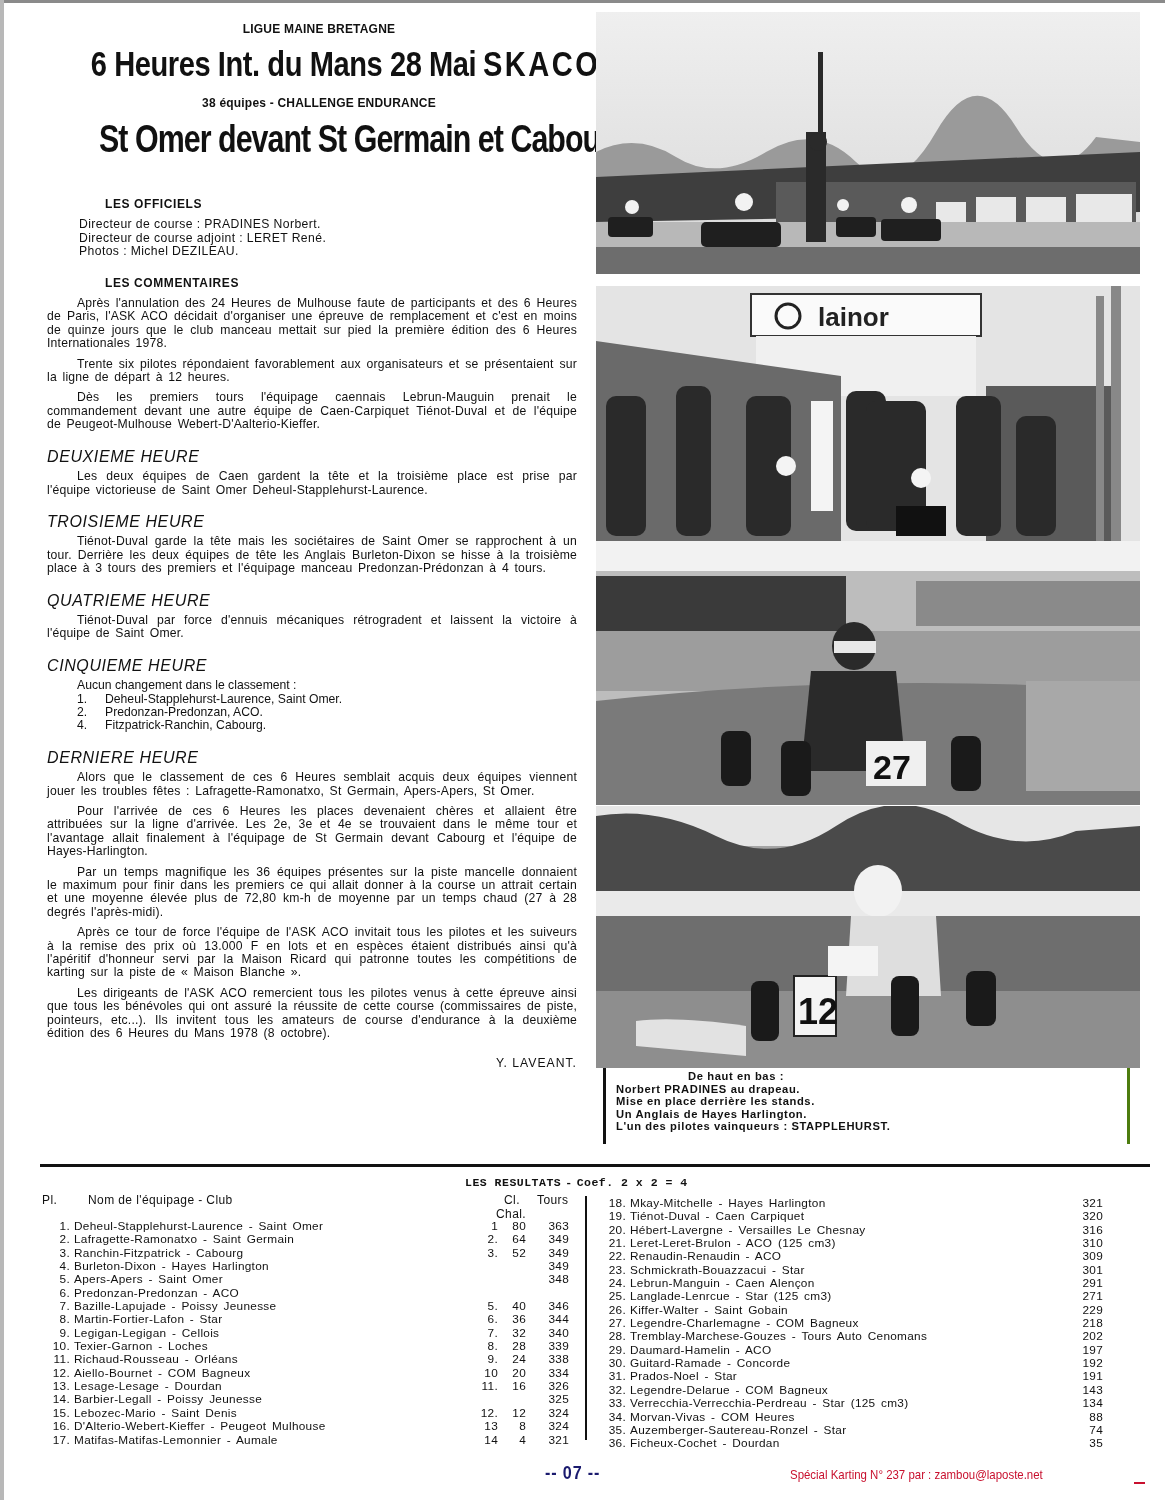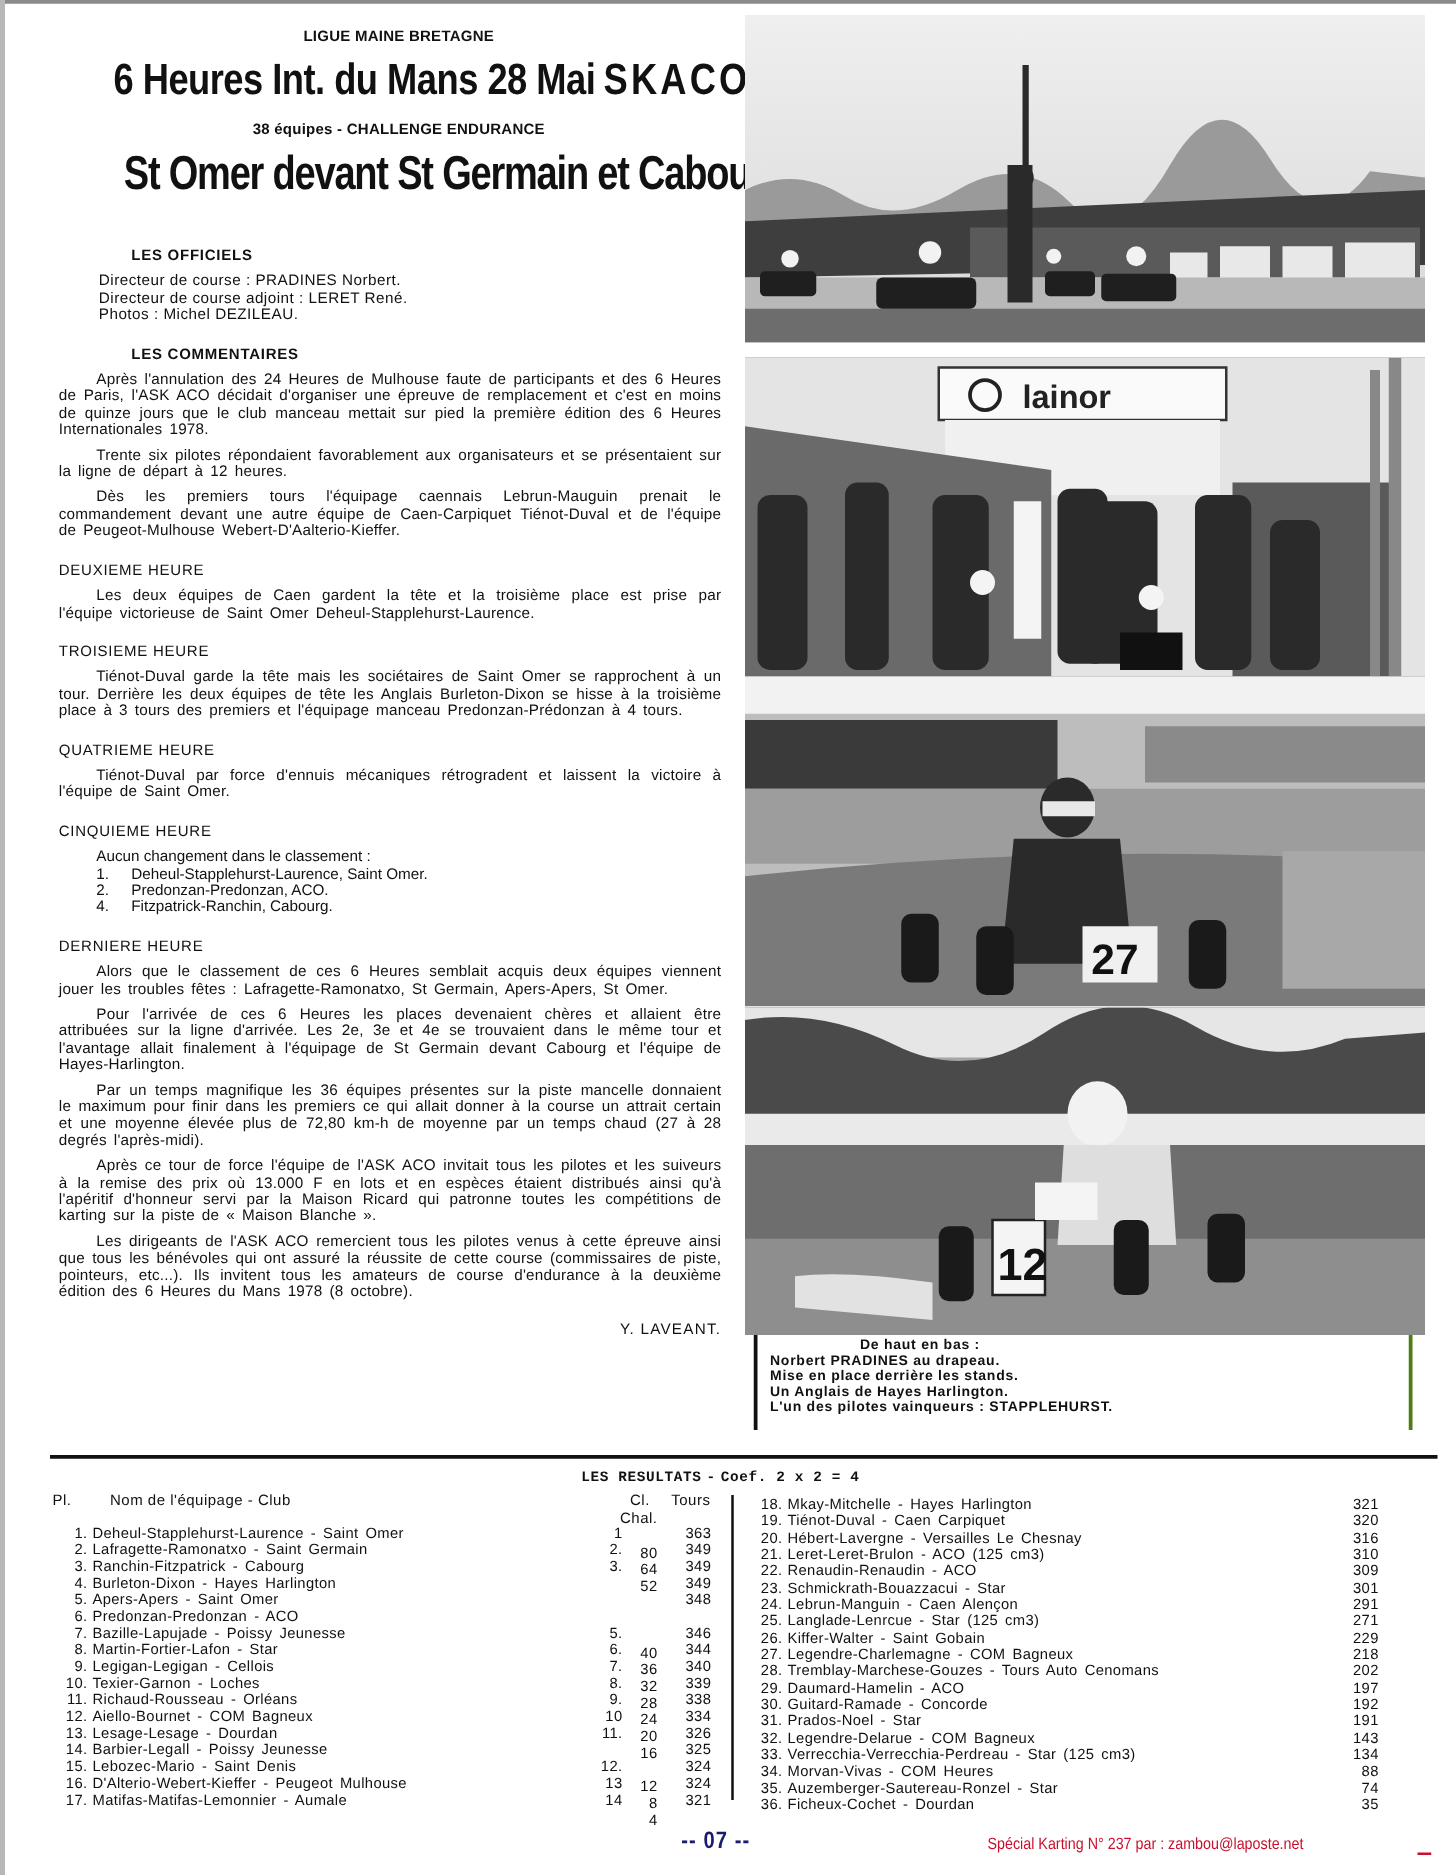--- a/index.html
+++ b/index.html
@@ -15,21 +15,21 @@
   .headline { position: absolute; left: 44px; width: 550px; text-align: center; font-weight: bold;
               font-family: "Liberation Sans", sans-serif; transform-origin: center; white-space: nowrap; }
   .headline.h1 { top: 44px; font-size: 35px; transform: scaleX(0.83); letter-spacing: -0.5px; }
   .headline.h1 .skaco { letter-spacing: 3px; margin-left: 8px; }
   .headline.h2 { top: 118px; font-size: 38px; transform: scaleX(0.80); letter-spacing: -1.2px; }
 
   
   .article { position: absolute; left: 47px; top: 198px; width: 530px; font-size: 12.2px; line-height: 13.4px; }
   .sec-title { font-weight: bold; font-size: 12px; letter-spacing: 0.6px; }
   .sec-title.indent { padding-left: 58px; }
-  .sec-plain { font-size: 12px; letter-spacing: 0.6px; }
+  .sec-plain { font-size: 16px; letter-spacing: 0.6px; font-style: italic; }
   .para { text-align: justify; text-indent: 30px; word-spacing: 2px; letter-spacing: 0.2px; }
   .indent-lines { padding-left: 32px; letter-spacing: 0.4px; }
   .gap-s { height: 7px; }
   .gap-l { height: 18px; }
   .list-line { padding-left: 30px; }
   .list-line .num { display: inline-block; width: 28px; }
   .signature { text-align: right; letter-spacing: 1px; margin-top: 16px; }
 
   
   .photo { position: absolute; left: 596px; width: 544px; overflow: hidden; background: #9a9a9a; }
@@ -55,21 +55,21 @@
   .col-head.tours { left: 537px; }
   .col-head.chal { left: 496px; top: 1207px; }
   .vbar { position: absolute; left: 585px; top: 1196px; width: 2px; height: 244px; background: #111; }
 
   .res-left { position: absolute; left: 42px; top: 1220px; width: 535px; font-size: 11.8px; line-height: 13.35px; letter-spacing: 0.3px; }
   .res-right { position: absolute; left: 598px; top: 1197px; width: 505px; font-size: 11.8px; line-height: 13.35px; letter-spacing: 0.3px; }
   .rrow { position: relative; height: 13.35px; white-space: nowrap; }
   .rrow .pos { position: absolute; left: 0; width: 28px; text-align: right; }
   .rrow .team { position: absolute; left: 32px; word-spacing: 2px; }
   .res-left .rrow .cl { position: absolute; left: 432px; width: 24px; text-align: right; }
-  .res-left .rrow .pts { position: absolute; left: 462px; width: 22px; text-align: right; margin-top: 16px; }
+  .res-left .rrow .pts { position: absolute; left: 462px; width: 22px; text-align: right; }
   .res-left .rrow .tours { position: absolute; left: 495px; width: 32px; text-align: right; }
   .res-right .rrow .tours { position: absolute; right: 0; width: 40px; text-align: right; }
 
   
   .page-num { position: absolute; left: 545px; top: 1462px; font-weight: bold; font-size: 19px; color: #1a1a6e;
               transform: scaleX(0.85); transform-origin: left; letter-spacing: 1px; }
   .credit { position: absolute; left: 790px; top: 1467px; font-size: 13px; color: #c8102e; transform: scaleX(0.88); transform-origin: left; white-space: nowrap; }
   .credit-dash { position: absolute; left: 1134px; top: 1482px; width: 11px; height: 1.5px; background: #c8102e; }
 </style>
 </head>

